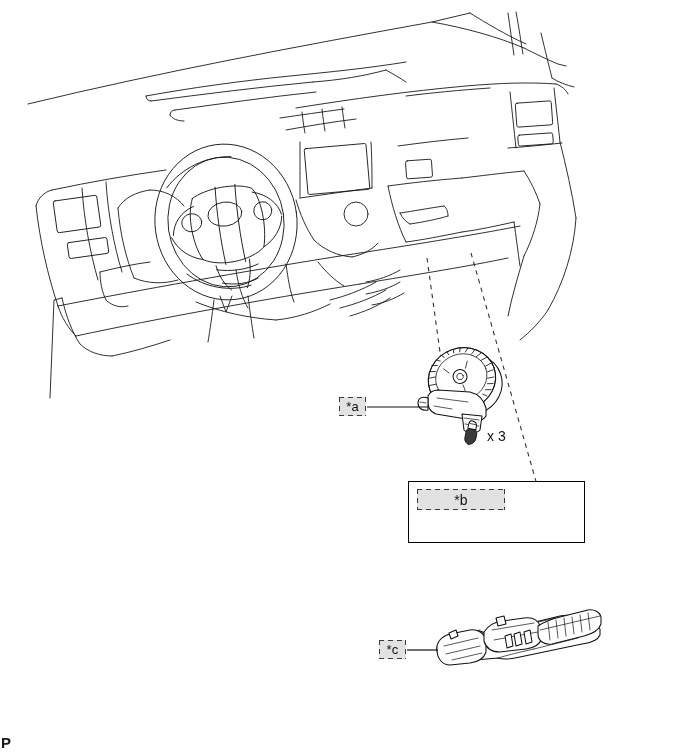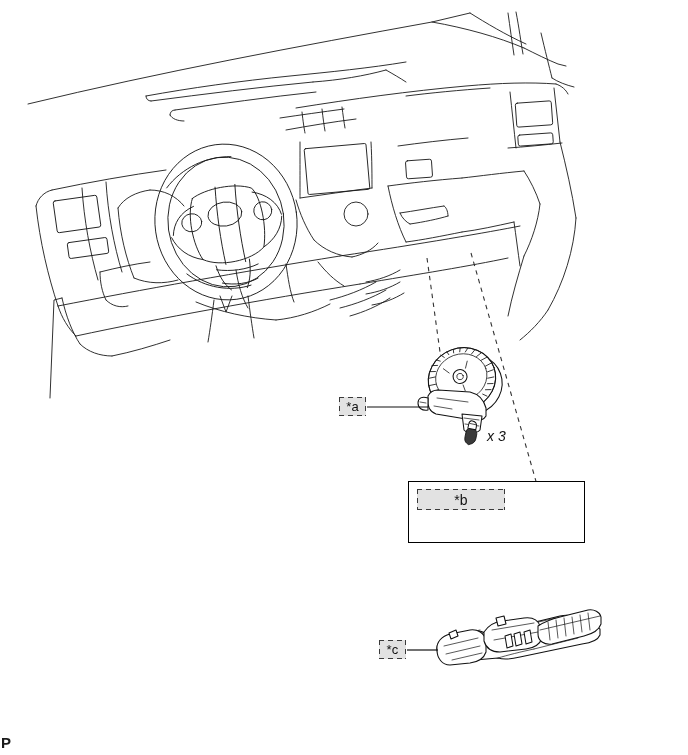--- a/index.html
+++ b/index.html
@@ -435,17 +435,17 @@
   </div>
 
   <div class="callout callout-wide dashdot" style="left:417px; top:489px;">
     <span>*b</span>
   </div>
 
   <div class="callout callout-small dashdot" style="left:379px; top:640px;">
     <span>*c</span>
   </div>
 
-  <div class="plain-text" style="left:487px; top:428px;font-style:italic;">x 3</div>
+  <div class="plain-text" style="left:487px; top:428px;">x 3</div>
 
   <div class="corner-mark" style="left:1px; top:735px;">P</div>
 
 </div>
 
 </body></html>

